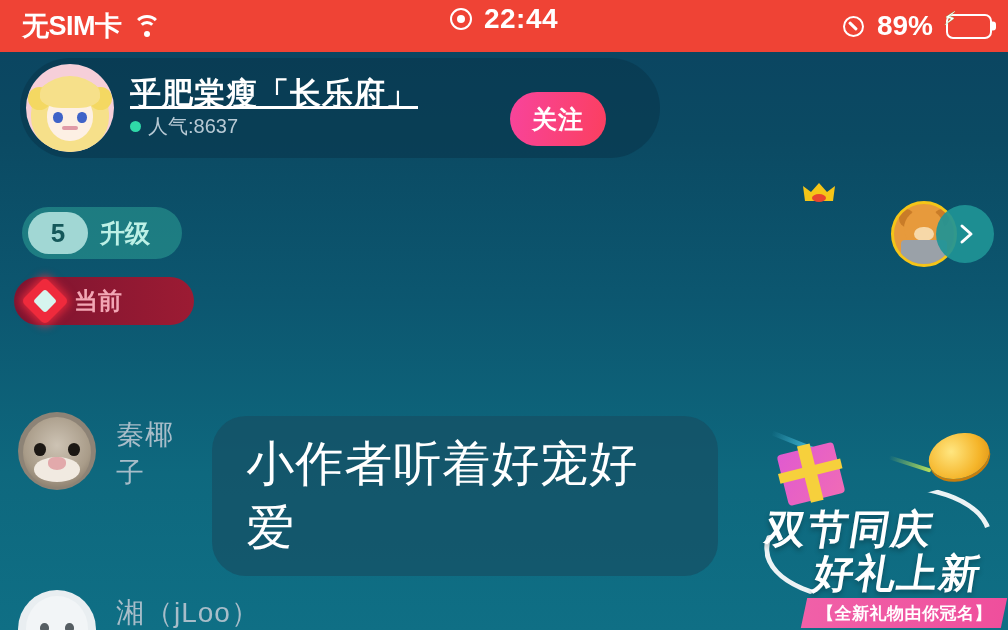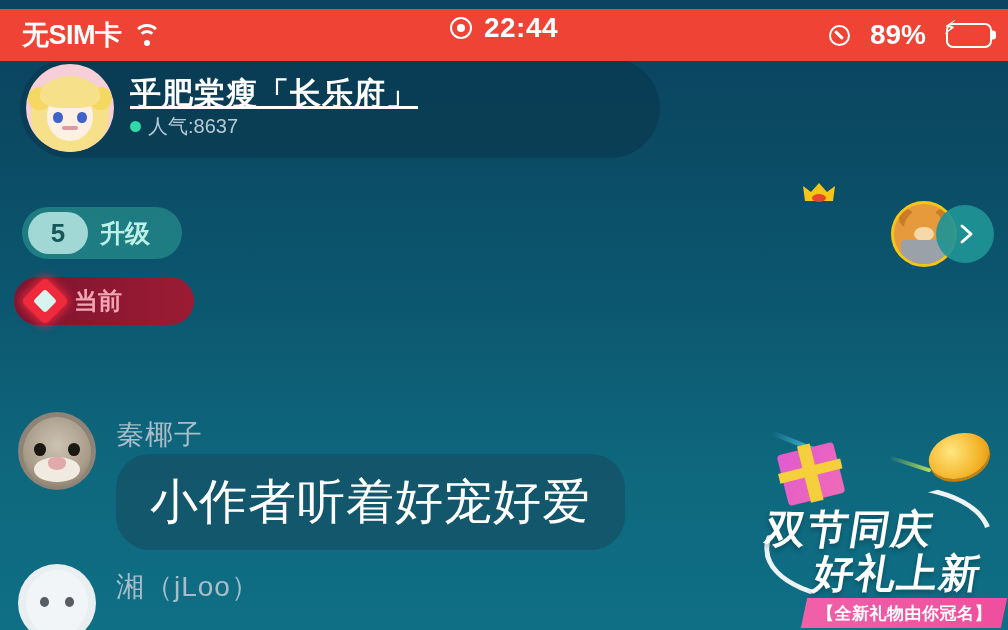--- a/index.html
+++ b/index.html
@@ -11,21 +11,21 @@
   #app {
     position: relative;
     width: 1008px; height: 630px;
     background:
       linear-gradient(180deg, #0b4360 0%, #0b4a63 22%, #0c5770 48%, #0e687e 75%, #0f6f85 100%);
     overflow: hidden;
   }
 
   
   .statusbar {
-    position: absolute; top: 9px; left: 0;
+    position: absolute; top: 0; left: 0;
     width: 1008px; height: 52px;
     background: #ef4335;
     display: flex; align-items: center;
     color: #fff;
     z-index: 60;
   }
   .sb-left {
     display: flex; align-items: center; gap: 10px;
     margin-left: 22px; flex: 0 0 auto;
   }
@@ -52,21 +52,21 @@
     border: 2.5px solid #fff; position: relative;
   }
   .rec-icon::after {
     content: ""; position: absolute; left: 50%; top: 50%;
     transform: translate(-50%,-50%);
     width: 8px; height: 8px; border-radius: 50%; background: #fff;
   }
   .sb-time { font-size: 28px; font-weight: 700; letter-spacing: 0.5px; }
   .sb-right {
     position: absolute; right: 16px; top: 0; height: 52px;
-    display: flex; align-items: center; gap: 20px;
+    display: flex; align-items: center; gap: 13px;
   }
   .loc-icon {
     width: 21px; height: 21px; border-radius: 50%;
     border: 2.5px solid #fff; position: relative;
   }
   .loc-icon::after {
     content: ""; position: absolute; left: 50%; top: 50%;
     transform: translate(-50%,-50%) rotate(-45deg);
     width: 3px; height: 11px; background: #fff; border-radius: 1px;
   }
@@ -266,21 +266,21 @@
     background: radial-gradient(circle at 50% 40%, #cdc3b4 0%, #a99c89 60%, #6f6355 100%);
     border-radius: 50%; }
   .ca-eye { position:absolute; top:40%; width:16%; height:17%;
     background:#1c1814; border-radius:50%; }
   .ca-eye.l { left: 20%; }
   .ca-eye.r { right: 20%; }
   .ca-nose { position:absolute; left:38%; top:58%; width:24%; height:16%;
     background:#e2a9ab; border-radius:50% 50% 60% 60%; }
   .ca-muzzle { position:absolute; left:20%; top:58%; width:60%; height:32%;
     background:#f1eae1; border-radius:50%; }
-  .chat-body { display: flex; flex-direction: column; padding-top: 4px; }
+  .chat-body { display: flex; flex-direction: row; gap: 10px; padding-top: 4px; }
   .chat-name { font-size: 28px; color: #a8bdc9; letter-spacing: 1px; }
   .chat-bubble {
     display: inline-block; align-self: flex-start;
     background: rgba(22,78,99,0.68);
     border-radius: 34px;
     padding: 16px 34px;
     font-size: 48px; color: #ffffff; letter-spacing: 1px;
   }
   .chat-msg.partial { opacity: 1; }
   .chat-msg.partial .chat-avatar {
@@ -403,20 +403,21 @@
     </div>
     <div class="room-info">
       <div class="room-title">乎肥棠瘦「长乐府」</div>
       <div class="room-stats">
         <span class="live-dot"></span>
         <span>人气:8637</span>
       </div>
     </div>
   </div>
 
+  <div class="follow-btn">关注</div>
 
 
   <div class="badge-level">
     <span class="lvl-num">5</span>
     <span class="lvl-text">升级</span>
   </div>
 
   <div class="badge-gem">
     <span class="gem-icon">
       <span class="gem-star"></span>

